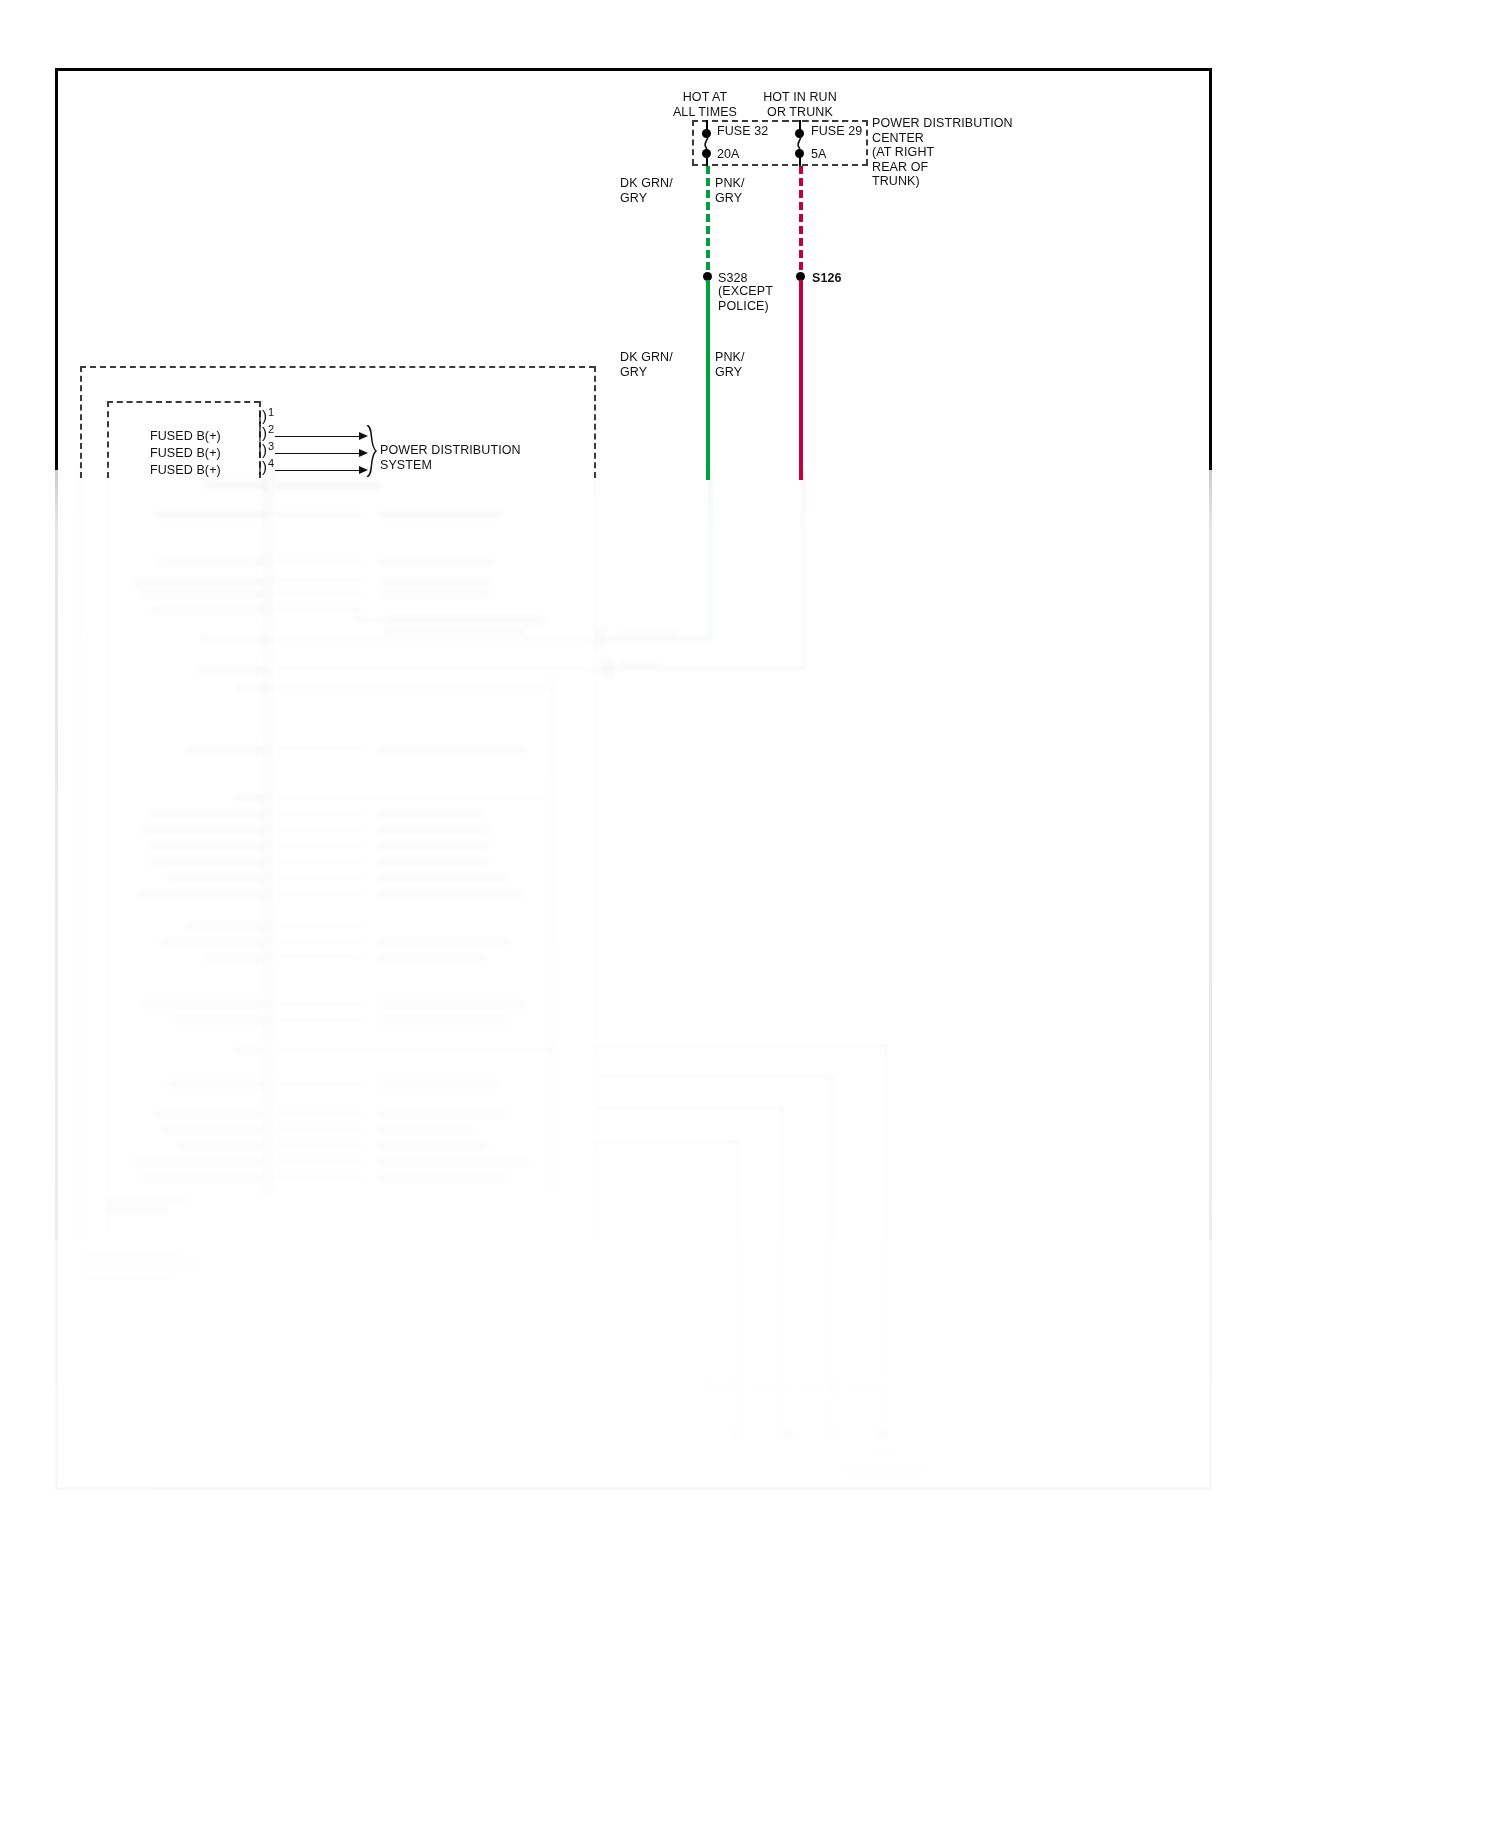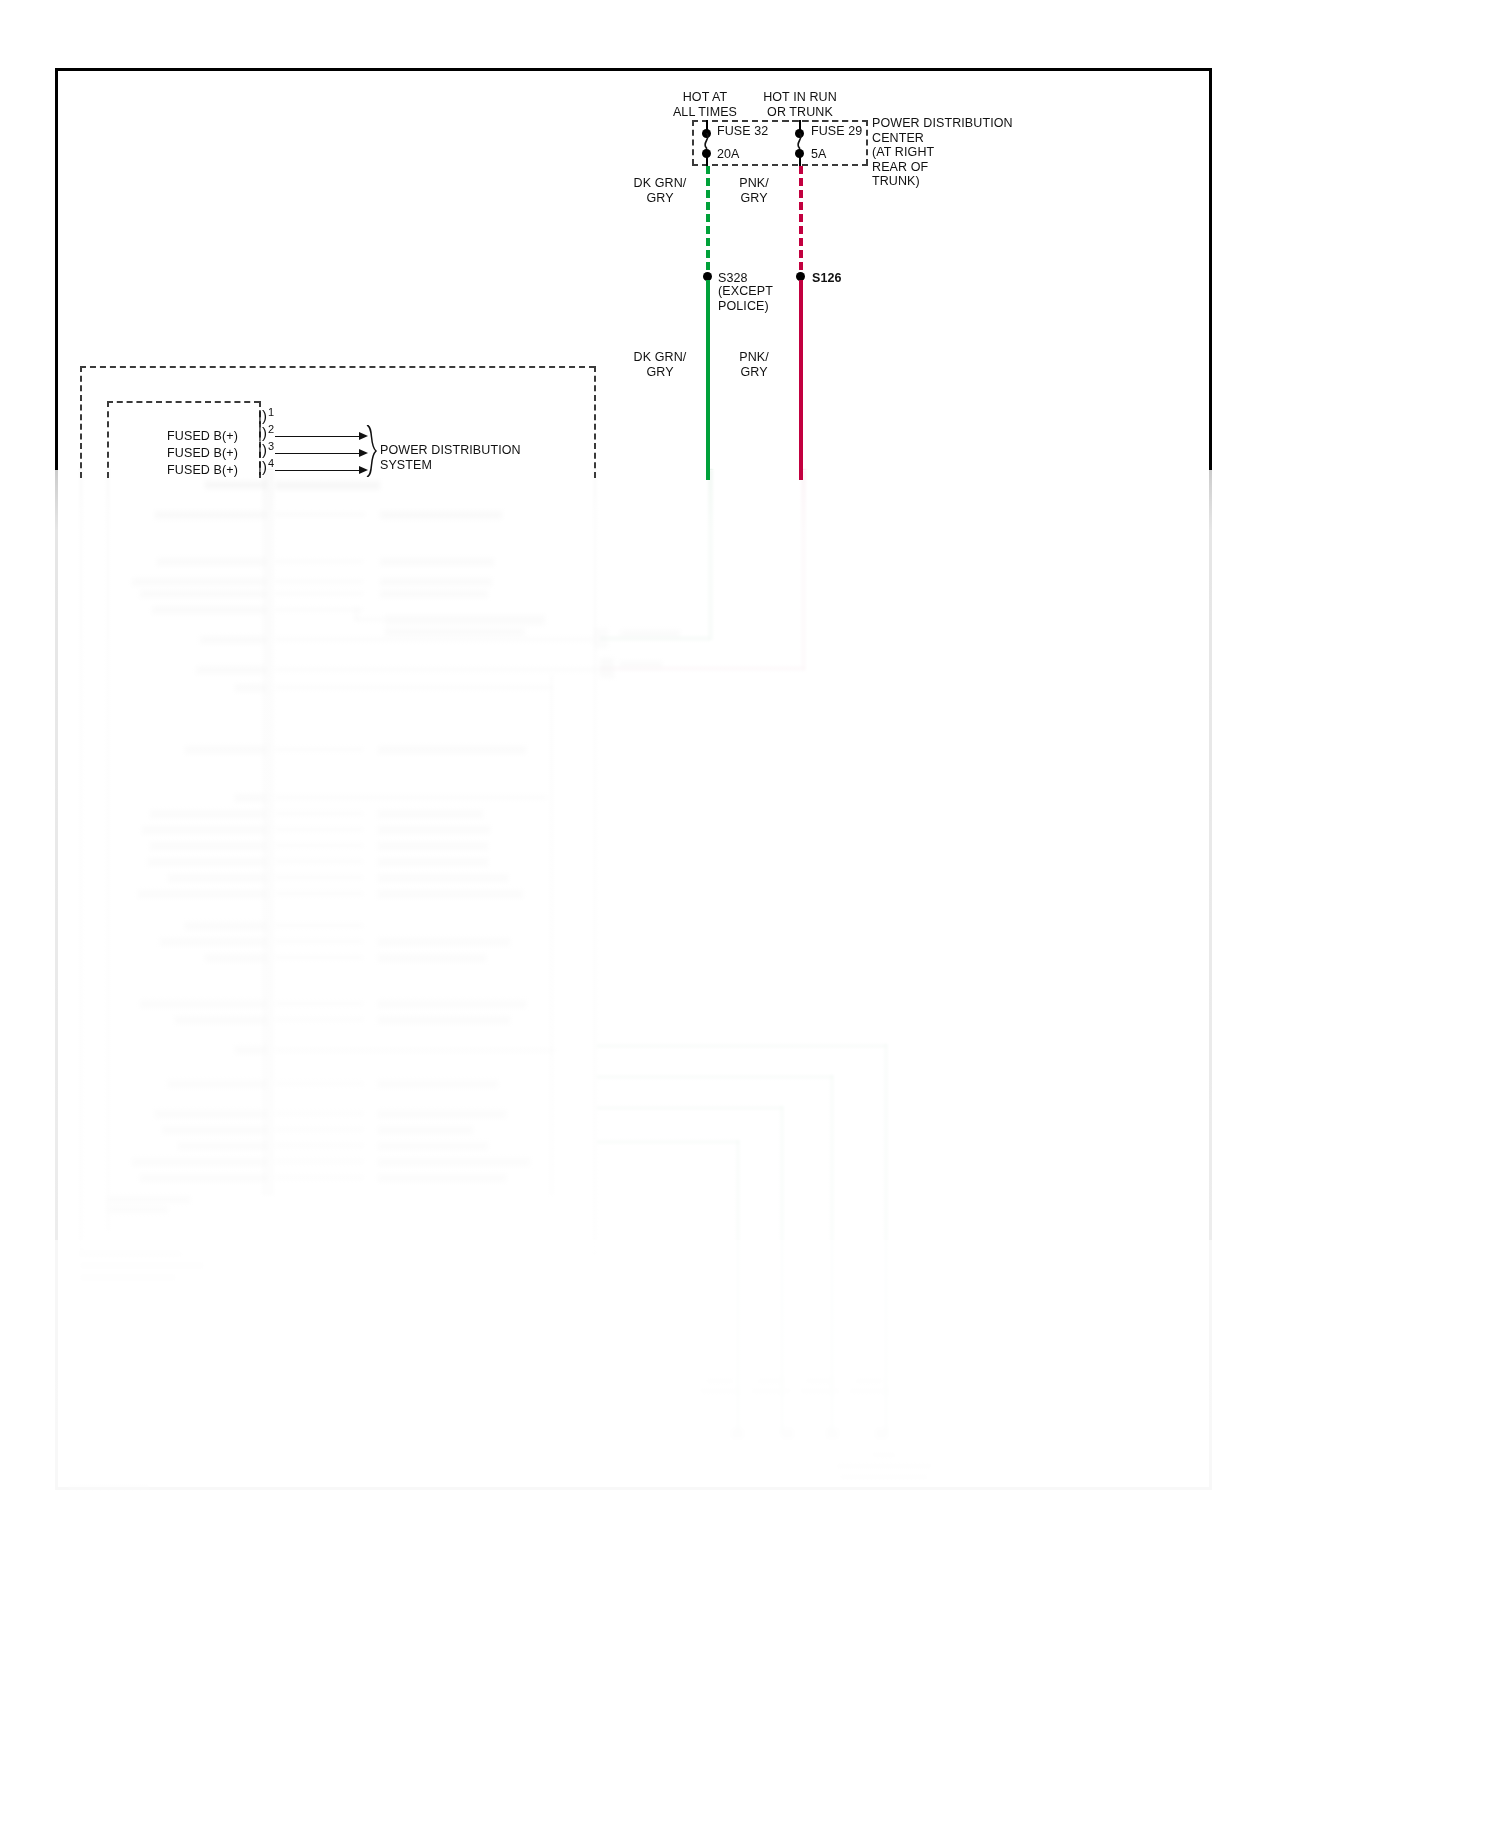--- a/index.html
+++ b/index.html
@@ -41,21 +41,21 @@
   }
   .lbl {
     position: absolute;
     font-size: 12.5px;
     line-height: 14.5px;
     color: #111111;
     white-space: pre;
     letter-spacing: .1px;
   }
   .lbl.c { text-align: center; }
-  .lbl.r { text-align: center; }
+  .lbl.r { text-align: left; }
 
   
   .wire { position: absolute; width: 0; }
   .wire.grn  { border-left: 4px solid #00a13a; }
   .wire.grn-d{ border-left: 4px dashed #00a13a; }
   .wire.pnk  { border-left: 4px solid #c2003f; }
   .wire.pnk-d{ border-left: 4px dashed #c2003f; }
 
   
   .fuse-svg { position: absolute; }

